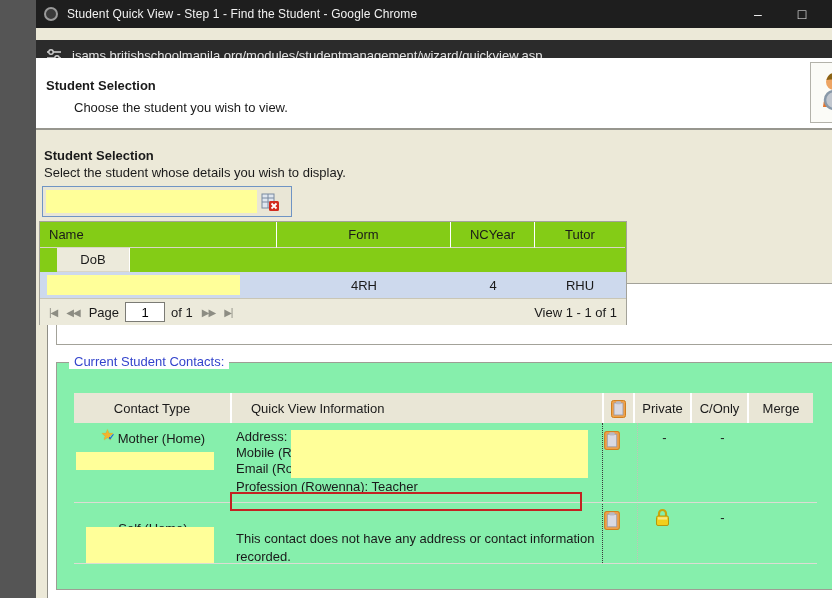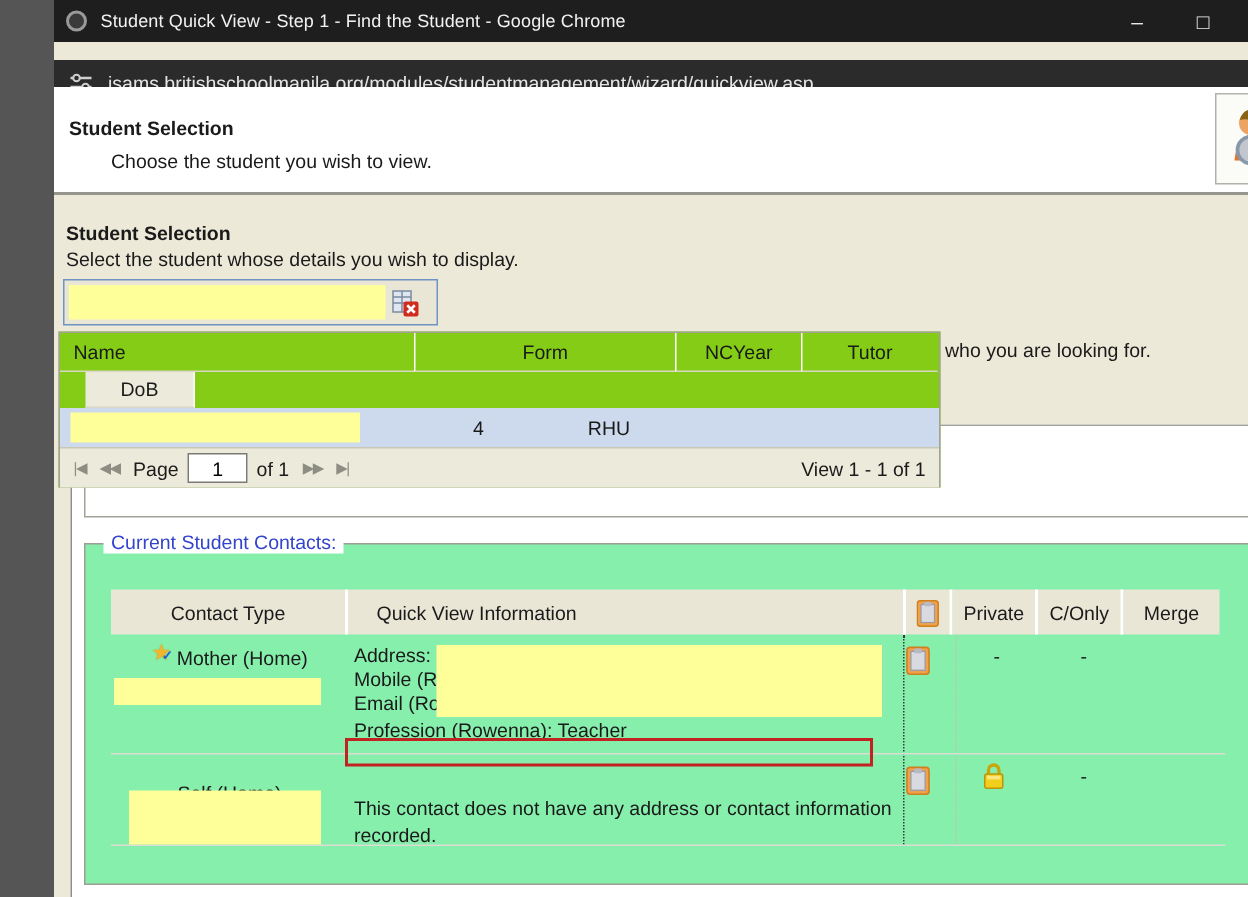--- a/index.html
+++ b/index.html
@@ -164,21 +164,20 @@
         <rect x="2" y="2" width="12" height="14" fill="#dfe6ef" stroke="#7a8aa0" stroke-width="1"></rect>
         <line x1="2" y1="6" x2="14" y2="6" stroke="#7a8aa0" stroke-width="1"></line>
         <line x1="2" y1="10" x2="14" y2="10" stroke="#7a8aa0" stroke-width="1"></line>
         <line x1="8" y1="2" x2="8" y2="16" stroke="#7a8aa0" stroke-width="1"></line>
         <rect x="9" y="9" width="10" height="10" rx="1.5" fill="#d22b1e"></rect>
         <path d="M11.5 11.5 L16.5 16.5 M16.5 11.5 L11.5 16.5" stroke="#ffffff" stroke-width="1.8"></path>
       </svg>
     </div>
   </div>
 
-  <div class="hint-text">who you are looking for.</div>
 
   <div class="outer-panel"></div>
   <div class="results-box"></div>
   <div class="vscroll-up">▲</div>
   <div class="vscroll-thumb"></div>
   <div class="vscroll-down">▼</div>
 
   <div class="contacts-fieldset">
     <div class="contacts-legend">Current Student Contacts:</div>
   </div>
@@ -260,20 +259,21 @@
       <div class="cell c-name">Name</div>
       <div class="cell c-form">Form</div>
       <div class="cell c-ncyear">NCYear</div>
       <div class="cell c-tutor">Tutor</div>
     </div>
     <div class="dob-cell">DoB</div>
     <div class="popup-row">
       <div class="r-name">
         <div class="row-redaction"></div>
       </div>
+      <div class="r-form">4RH</div>
       <div class="r-ncyear">4</div>
       <div class="r-tutor">RHU</div>
     </div>
     <div class="pager">
       <span class="arrow">|◀</span>
       <span class="arrow">◀◀</span>
       <span class="pg-label">Page</span>
       <input value="1" style="">
       <span class="pg-of">of 1</span>
       <span class="arrow">▶▶</span>

